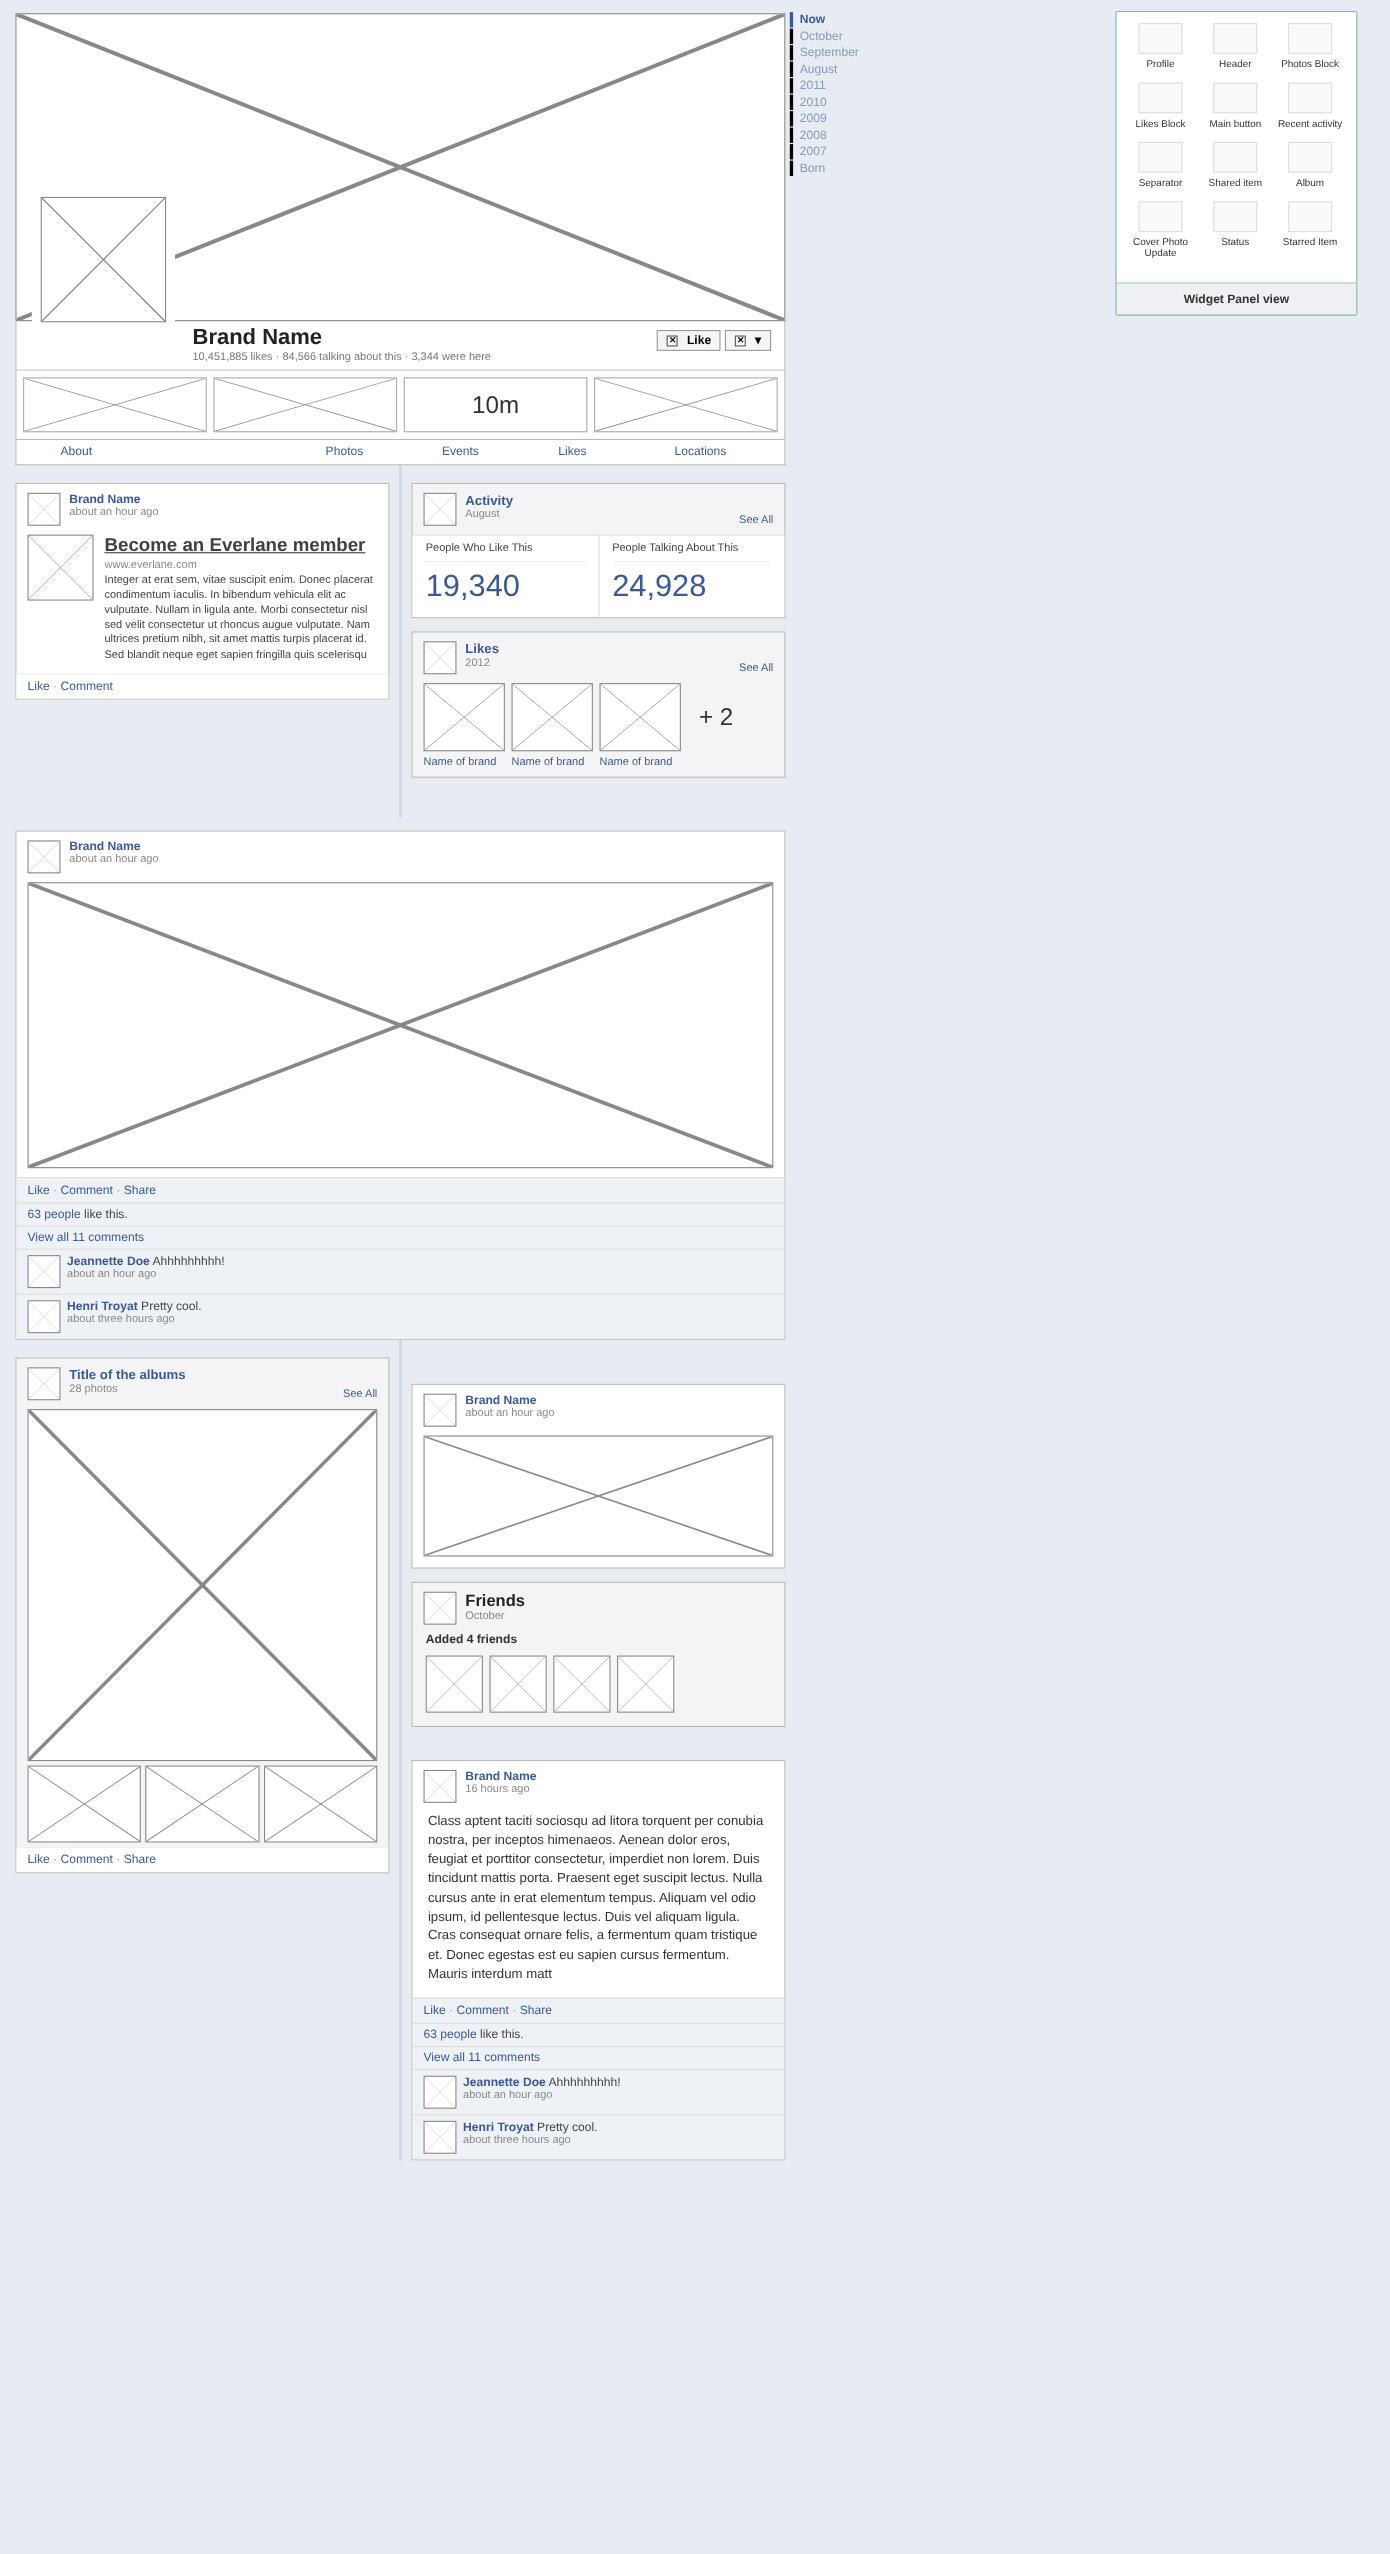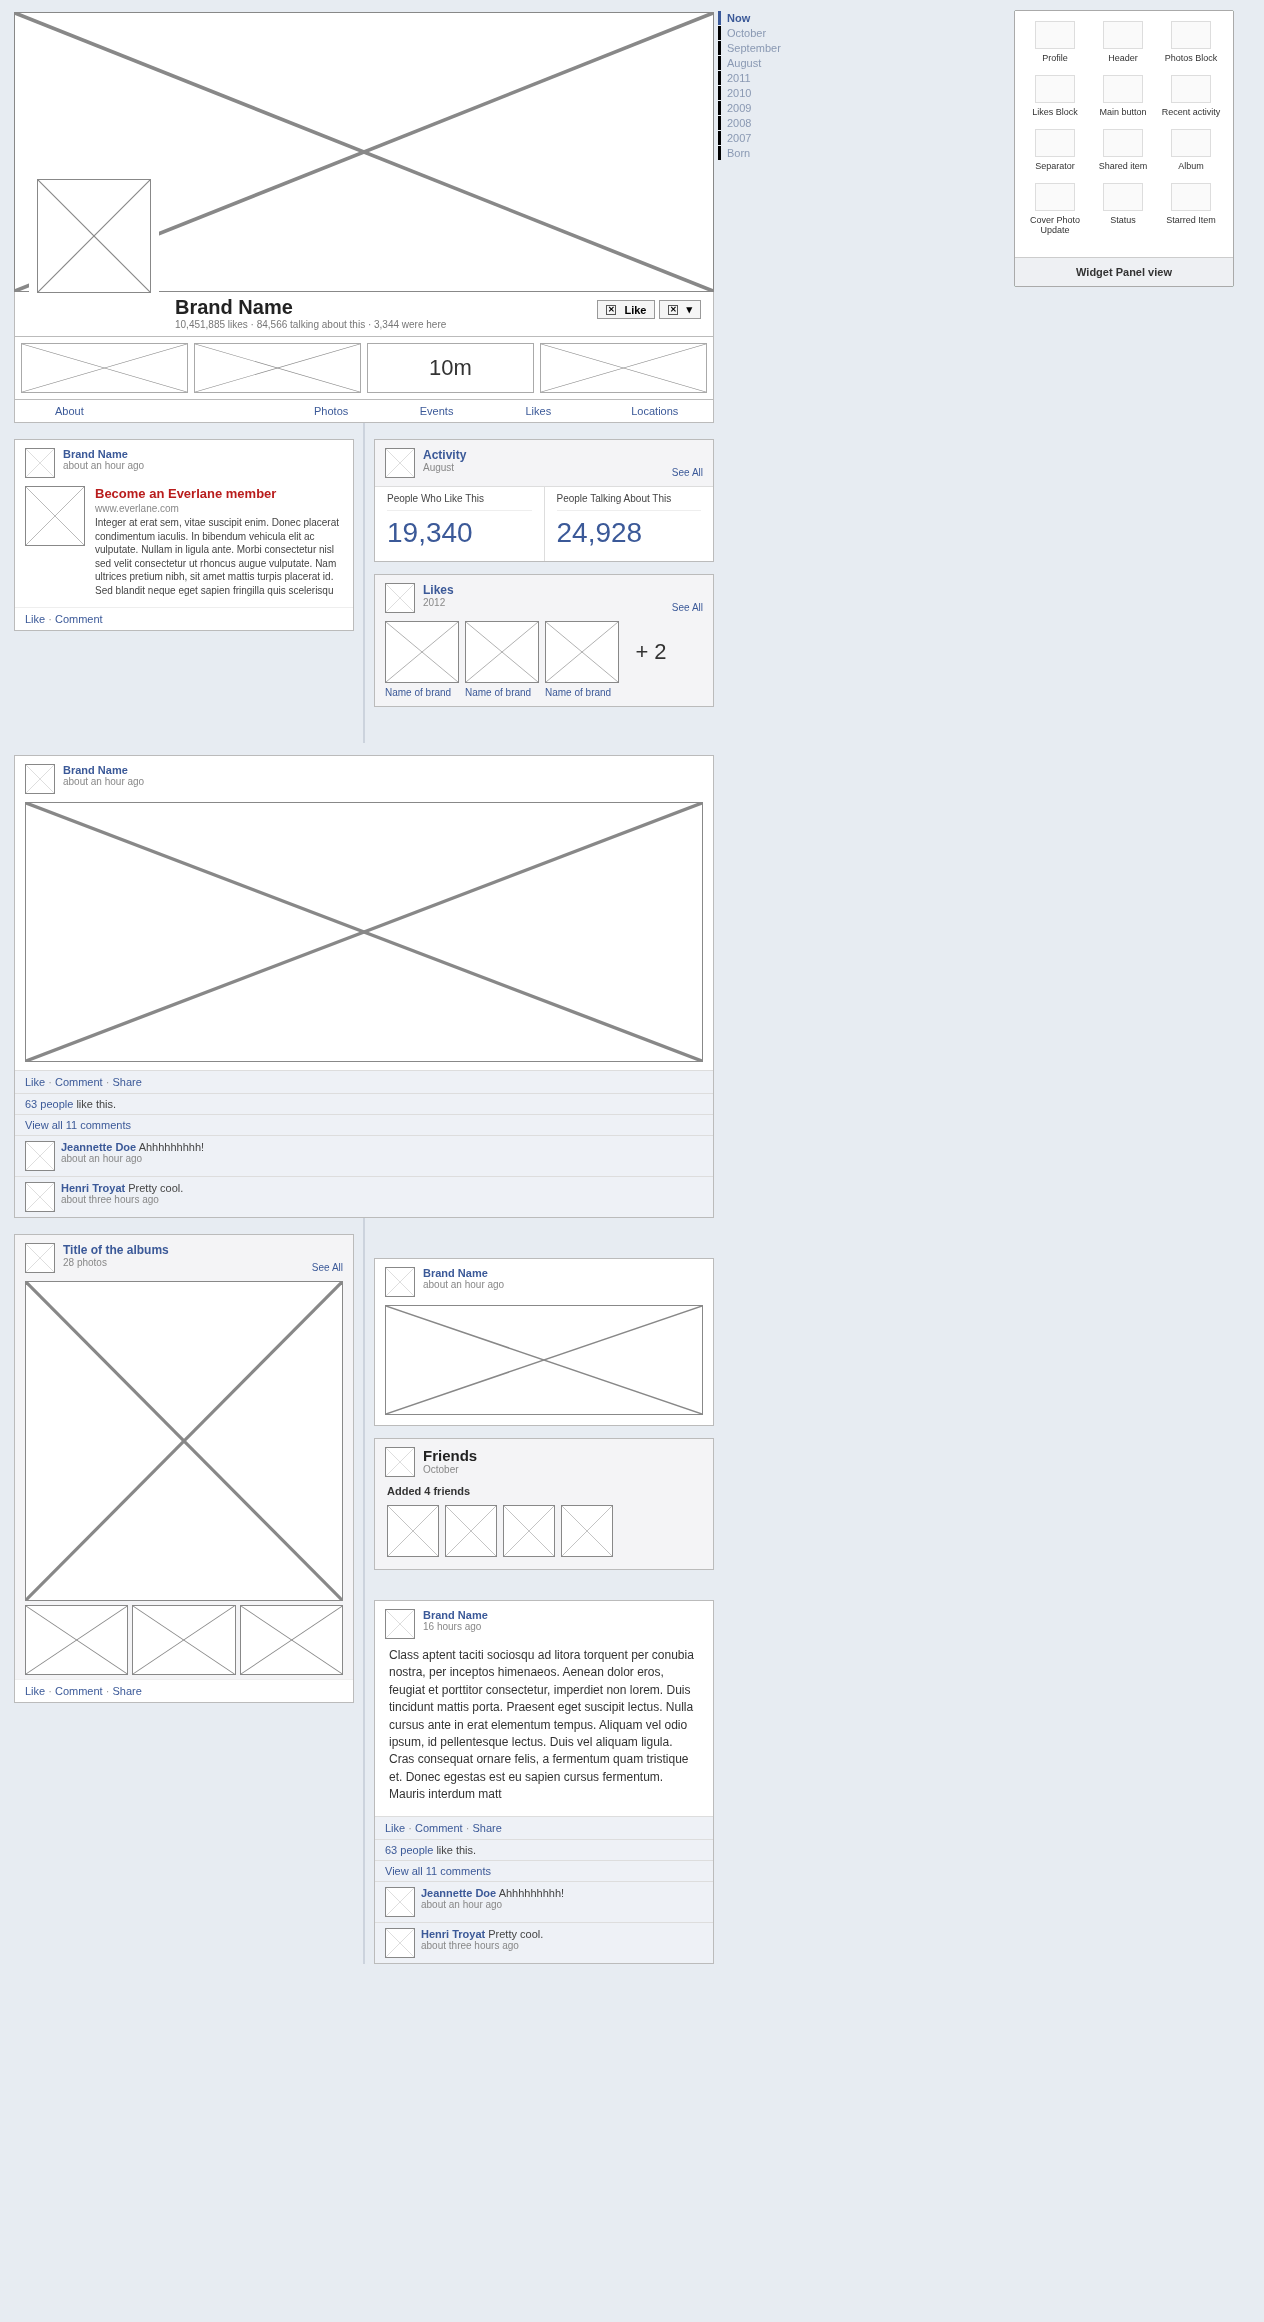--- a/index.html
+++ b/index.html
@@ -25,37 +25,37 @@
   .brand-stats { font-size: 10px; color: #777; }
   .header-buttons { margin-left: auto; display: flex; gap: 4px; padding-top: 4px; }
   .fb-btn { border: 1px solid #999; background: #f5f5f5; padding: 2px 8px; font-size: 11px; font-weight: bold; cursor: pointer; display: inline-flex; align-items: center; gap: 4px; }
   .info-row { display: flex; background: #fff; border: 1px solid #bbb; border-top: none; }
   .info-left { width: 275px; background: #f5f6f8; border-right: 1px solid #ddd; padding: 8px 12px; font-size: 11px; }
   .info-left div { margin: 3px 0; }
   .xicon { display: inline-block; width: 10px; height: 10px; border: 1px solid #555; font-size: 8px; line-height: 8px; text-align: center; margin-right: 4px; }
   .info-tiles { flex: 1; display: flex; gap: 6px; padding: 6px; }
   .tile { flex: 1; border: 1px solid #aaa; height: 50px; display: flex; align-items: center; justify-content: center; font-size: 22px; font-weight: 400; }
   .tab-row { display: flex; border: 1px solid #bbb; border-top: none; background: #fff; }
-  .tab-cell { flex: 1; padding: 5px 24px; font-size: 11px; color: #3b5998; }
+  .tab-cell { flex: 1; padding: 5px 6px; font-size: 11px; color: #3b5998; }
   .tab-cell.first { width: 275px; flex: none; padding-left: 40px; }
   .two-col { position: relative; }
   .two-col::before { content: ""; position: absolute; left: 349px; top: 0; bottom: 0; width: 2px; background: #ccd3dd; }
   .col-left { width: 340px; float: left; }
   .col-right { width: 340px; float: right; }
   .clear { clear: both; }
   .full-w { width: 700px; }
   .story, .box { background: #fff; border: 1px solid #bbb; margin-top: 12px; }
   .box-alt { background: #f4f4f6; border: 1px solid #bbb; margin-top: 12px; }
   .story-head { display: flex; padding: 8px 10px; gap: 8px; }
   .avatar { width: 30px; height: 30px; }
   .story-author { color: #3b5998; font-weight: bold; font-size: 11px; }
   .story-time { color: #888; font-size: 10px; }
   .story-body { padding: 0 10px 10px 10px; display: flex; gap: 10px; }
   .thumb60 { width: 60px; height: 60px; flex-shrink: 0; }
-  .story-link-title { color: #b91c1c; font-weight: bold; font-size: 13px; }
+  .story-link-title { color: #404040; font-weight: bold; font-size: 17px; text-decoration: underline; }
   .story-link-url { color: #888; font-size: 10px; margin: 2px 0; }
   .story-desc { color: #444; font-size: 10px; line-height: 1.35; }
   .actions { padding: 5px 10px; font-size: 11px; color: #3b5998; border-top: 1px solid #eee; background: #fff; }
   .actions.alt { background: #eef1f6; border-top: 1px solid #ddd; }
   .sep { color: #999; }
   .box-head { display: flex; padding: 8px 10px; align-items: flex-start; gap: 8px; }
   .box-title { color: #3b5998; font-weight: bold; font-size: 12px; }
   .box-sub { color: #888; font-size: 10px; }
   .box-seeall { margin-left: auto; color: #3b5998; font-size: 10px; align-self: flex-end; }
   .stat-split { display: flex; border-top: 1px solid #ddd; background: #fff; }

